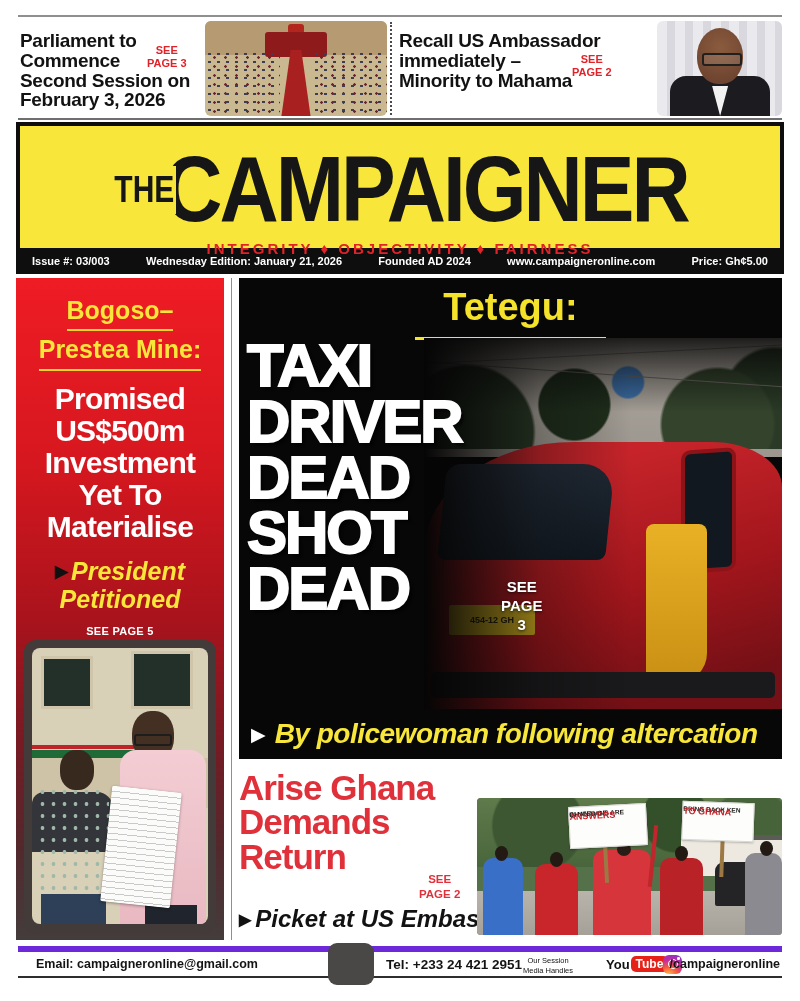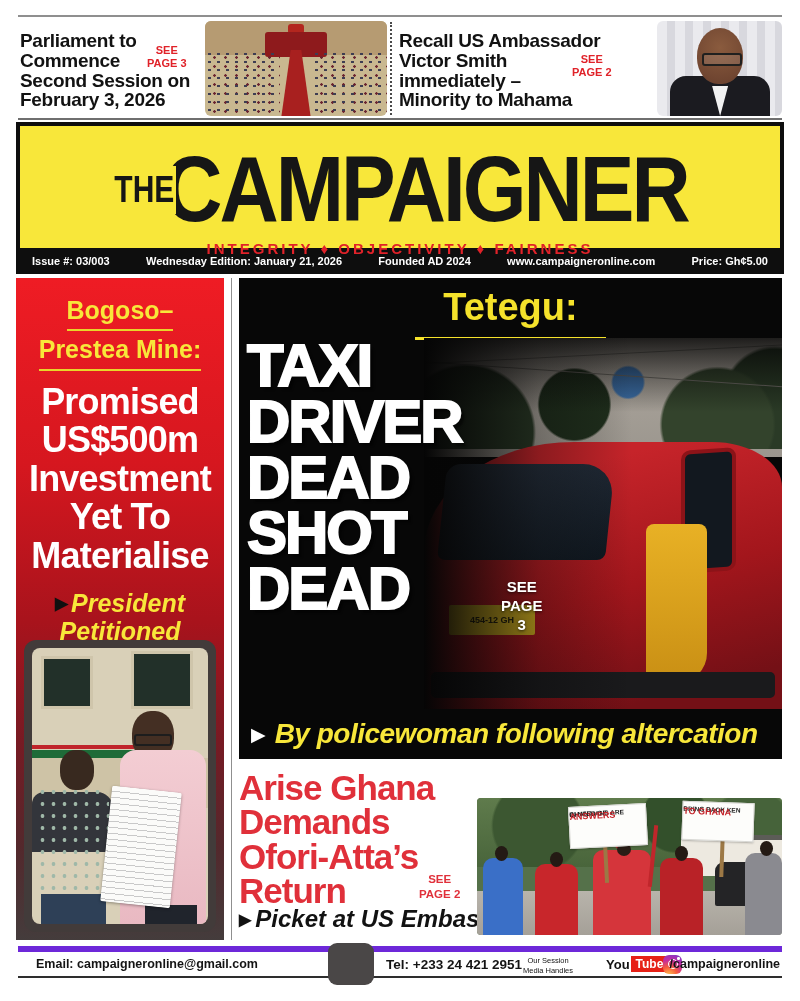--- a/index.html
+++ b/index.html
@@ -50,21 +50,21 @@
   .logo-title{font-size:82px;font-weight:700;color:#161616;letter-spacing:-3px;transform:scaleY(1.12);white-space:nowrap;}
   .tagline{text-align:center;color:#E02229;font-weight:700;font-size:15px;letter-spacing:3px;margin-top:2px;}
   .infobar{position:absolute;left:0;right:0;bottom:0;height:26px;display:flex;align-items:center;
            justify-content:space-between;padding:0 16px;color:#fff;font-size:11px;font-weight:700;}
 
   
   .left-col{position:absolute;left:16px;top:278px;width:208px;height:662px;
      background:linear-gradient(180deg,#EF1C24 0%,#D6171F 28%,#A8131C 52%,#771A23 70%,#53282C 86%,#443C3C 100%);}
   .left-kicker{margin-top:14px;text-align:center;font-size:25px;font-weight:700;color:#F8E73A;line-height:1.45;}
   .left-kicker span{display:inline-block;border-bottom:2px solid #E8D52A;padding-bottom:1px;}
-  .left-headline{margin-top:12px;text-align:center;color:#fff;font-size:36px;font-weight:700;
+  .left-headline{margin-top:12px;text-align:center;color:#fff;font-size:30px;font-weight:700;
                  line-height:1.07;letter-spacing:-0.8px;}
   .left-pointer{margin-top:14px;text-align:center;font-size:25px;font-weight:700;font-style:italic;
                 color:#F8E73A;line-height:1.12;}
   .left-pointer .arrow{color:#101010;font-style:normal;font-size:17px;vertical-align:3px;margin-right:3px;}
   .left-pointer .ptxt{white-space:pre-line;}
   .left-see{margin-top:12px;text-align:center;color:#fff;font-size:11px;font-weight:700;letter-spacing:.3px;}
   .left-photo-frame{position:absolute;left:8px;right:8px;top:362px;bottom:8px;background:#423B3A;border-radius:12px;}
   .left-photo{position:absolute;left:8px;right:8px;top:8px;bottom:8px;border-radius:8px;overflow:hidden;background:#D9D0B8;}
   .left-photo *{position:absolute;}
   .lp-win1{top:3%;left:5%;width:26%;height:17%;background:#223029;border:3px solid #CFC5AB;}
@@ -176,21 +176,21 @@
   
   .footer{position:absolute;left:18px;right:18px;top:946px;height:24px;
      border-top:6px solid #6d28d9;border-bottom:2px solid #2E2E2E;font-weight:700;}
   .footer > *{position:absolute;top:0;height:24px;display:flex;align-items:center;}
   .ft-square{left:310px;top:-9px;width:46px;height:42px;background:#4A4747;border-radius:9px;}
   .ft-email{left:18px;font-size:12.5px;}
   .ft-tel{left:368px;font-size:13.5px;}
   .ft-label{left:505px;font-size:7.5px;font-weight:400;line-height:1.3;text-align:center;white-space:pre-line;display:block;padding-top:4px;}
   .ft-yt{left:576px;margin-left:12px;}
   .yt-you{font-size:13px;color:#111;}
-  .yt-tube{background:#E62117;color:#fff;font-size:12px;padding:1px 5px;border-radius:0;margin-left:1px;}
+  .yt-tube{background:#E62117;color:#fff;font-size:12px;padding:1px 5px;border-radius:5px;margin-left:1px;}
   .ft-ig{left:645px;}
   .ig-box{width:19px;height:19px;border-radius:6px;position:relative;
      background:radial-gradient(circle at 30% 110%,#FDCB52 0%,#F75C3C 35%,#C32AA3 65%,#7A3BC9 95%);}
   .ig-lens{position:absolute;left:4.5px;top:4.5px;width:8px;height:8px;border:1.8px solid #fff;border-radius:50%;}
   .ig-dot{position:absolute;right:2.5px;top:2.5px;width:2.5px;height:2.5px;background:#fff;border-radius:50%;}
   .ft-handle{right:2px;font-size:12.5px;}
 </style>
 </head>
 <body>
 
@@ -213,21 +213,20 @@
     <span class="par-dais"></span>
     <span class="par-crowd l"></span>
     <span class="par-crowd r"></span>
     <span class="par-carpet"></span>
   </div>
 
   <div class="dotted-div"></div>
 
   <div class="teaser teaser-right">
     <div>Recall US Ambassador</div>
-    <div>Victor Smith</div>
     <div>immediately –</div>
     <div>Minority to Mahama</div>
   </div>
   <div class="see-chip see-right">SEE
 PAGE 2</div>
 
   <div class="photo ambassador">
     <span class="amb-suit"></span>
     <span class="amb-shirt"></span>
     <span class="amb-head"></span>
@@ -326,21 +325,20 @@
     <div class="subhead-band">
       <span class="arrow">▶</span>
       <span class="btxt">By policewoman following altercation</span>
     </div>
   </div>
 
   <div class="bottom-story">
     <div class="bottom-headline">
       <div>Arise Ghana</div>
       <div>Demands</div>
-      <div>Ofori-Atta’s</div>
       <div>Return</div>
     </div>
     <div class="bottom-see">SEE
 PAGE 2</div>
     <div class="bottom-pointer">
       <span class="arrow">▶</span><span>Picket at US Embassy</span>
     </div>
     <div class="photo protest">
       <span class="pr-trees"></span>
       <span class="pr-blobs"></span>

